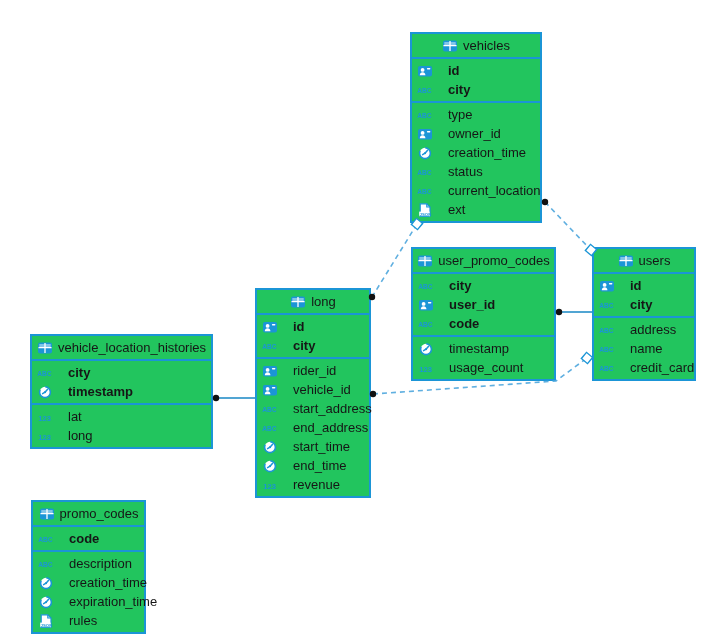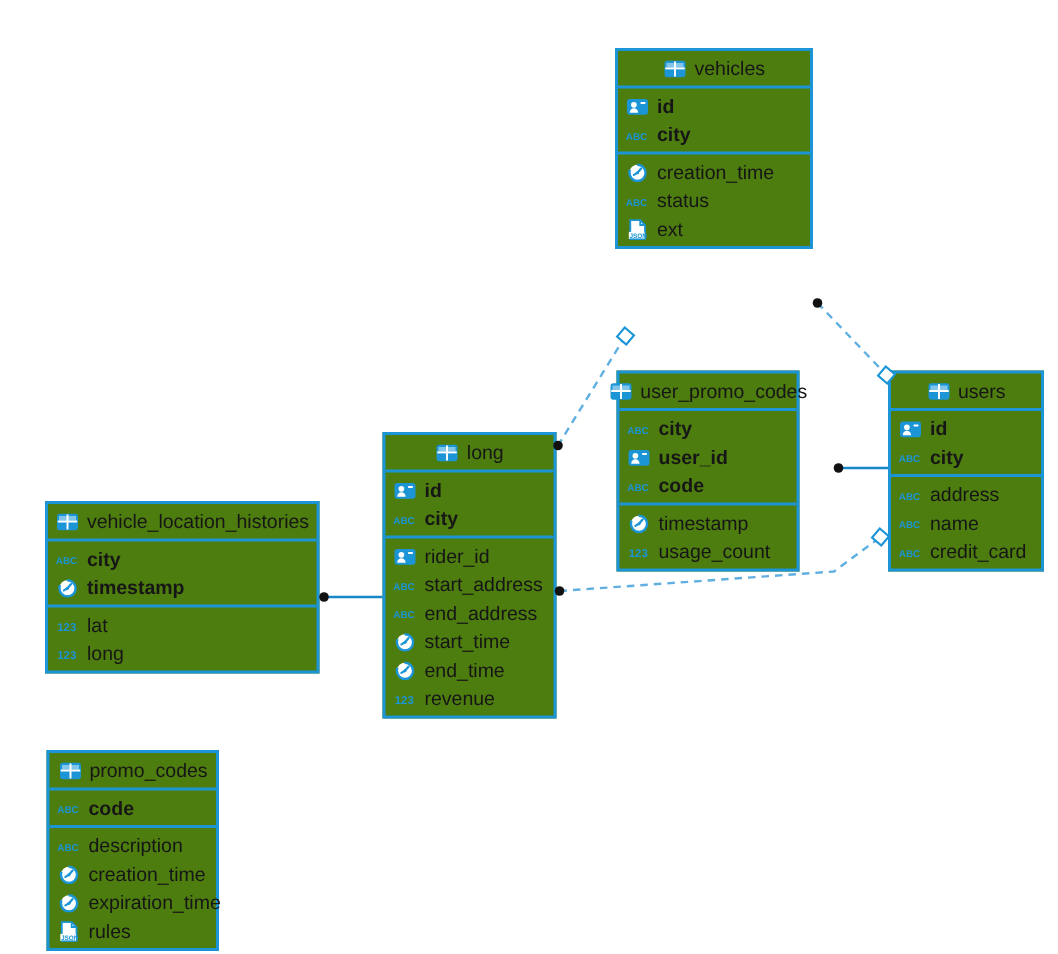--- a/index.html
+++ b/index.html
@@ -6,38 +6,38 @@
   #canvas{
     position:relative;
     width:705px;height:636px;
     background:#ffffff;
     font-family:"Liberation Sans","DejaVu Sans",sans-serif;
     overflow:hidden;
   }
   #relations{position:absolute;left:0;top:0;pointer-events:none;z-index:2;}
   .table-card{
     position:absolute;
-    background:#4d7c0f;
+    background:#22c55e;
     border:2px solid var(--accent);
     box-sizing:border-box;
     z-index:1;
     color:#161616;
   }
   .table-header{
     display:flex;align-items:center;justify-content:center;gap:5px;
     height:23px;
     border-bottom:2px solid var(--accent);
     font-size:13px;
     white-space:nowrap;
     padding:0 6px;
   }
   .section{padding:2px 0;}
   .section.pk{border-bottom:2px solid var(--accent);}
   .row{
-    display:flex;align-items:center;gap:5px;
+    display:flex;align-items:center;gap:15px;
     height:19px;
     padding:0 4px 0 5px;
     font-size:13px;
     white-space:nowrap;
   }
   .row.pk-col{font-weight:bold;}
   .icon{width:16px;height:16px;flex:0 0 16px;display:inline-flex;align-items:center;justify-content:center;}
   .icon svg{display:block;}
 </style>
 </head>
@@ -100,52 +100,79 @@
               <text x="0.2" y="11.2" font-size="6.6" font-weight="bold" fill="#1b95d6" font-family="Liberation Sans, sans-serif">ABC</text>
             </svg>
           </span>
           <span>city</span>
         </div>
       </div>
       <div class="section">
         <div class="row">
           <span class="icon">
             <svg width="16" height="16" viewBox="0 0 16 16">
+              <text x="0.2" y="11.2" font-size="6.6" font-weight="bold" fill="#1b95d6" font-family="Liberation Sans, sans-serif">ABC</text>
+            </svg>
+          </span>
+          <span>type</span>
+        </div>
+        <div class="row">
+          <span class="icon">
+            <svg width="16" height="16" viewBox="0 0 16 16">
+              <rect x="1" y="3" width="14" height="10.5" rx="2" fill="#1b95d6"></rect>
+              <circle cx="5.6" cy="6.9" r="1.9" fill="#fff"></circle>
+              <path d="M2.8 12.2 c0-2 1.3-3 2.8-3 s2.8 1 2.8 3 z" fill="#fff"></path>
+              <rect x="9.9" y="5" width="3.5" height="1.4" rx="0.7" fill="#fff"></rect>
+            </svg>
+          </span>
+          <span>owner_id</span>
+        </div>
+        <div class="row">
+          <span class="icon">
+            <svg width="16" height="16" viewBox="0 0 16 16">
               <circle cx="8" cy="8.2" r="5.4" fill="#fff" stroke="#1b95d6" stroke-width="1.6" stroke-dasharray="28 6" stroke-dashoffset="9"></circle>
               <path d="M8 8.2 L10.4 5.4" stroke="#1b95d6" stroke-width="1.5" stroke-linecap="round"></path>
               <path d="M8 8.2 L5.6 9.6" stroke="#1b95d6" stroke-width="1.5" stroke-linecap="round"></path>
               <circle cx="8" cy="8.2" r="1" fill="#1b95d6"></circle>
             </svg>
           </span>
           <span>creation_time</span>
         </div>
         <div class="row">
           <span class="icon">
             <svg width="16" height="16" viewBox="0 0 16 16">
               <text x="0.2" y="11.2" font-size="6.6" font-weight="bold" fill="#1b95d6" font-family="Liberation Sans, sans-serif">ABC</text>
             </svg>
           </span>
           <span>status</span>
+        </div>
+        <div class="row">
+          <span class="icon">
+            <svg width="16" height="16" viewBox="0 0 16 16">
+              <text x="0.2" y="11.2" font-size="6.6" font-weight="bold" fill="#1b95d6" font-family="Liberation Sans, sans-serif">ABC</text>
+            </svg>
+          </span>
+          <span>current_location</span>
         </div>
         <div class="row">
           <span class="icon">
             <svg width="16" height="16" viewBox="0 0 16 16">
               <path d="M3.2 1.8 h6.6 l3.2 3.2 v9.2 h-9.8 z" fill="#fff" stroke="#1b95d6" stroke-width="1.2"></path>
               <path d="M9.8 1.8 v3.2 h3.2" fill="none" stroke="#1b95d6" stroke-width="1.2"></path>
               <rect x="2.2" y="9.6" width="10.4" height="4.6" fill="#fff"></rect>
               <text x="2.6" y="13.6" font-size="4.3" font-weight="bold" fill="#1b95d6" font-family="Liberation Sans, sans-serif">JSON</text>
               <line x1="2.8" y1="14.4" x2="12" y2="14.4" stroke="#1b95d6" stroke-width="0.8"></line>
             </svg>
           </span>
           <span>ext</span>
         </div>
       </div>
     </div>
 
-  <div class="table-card" style="left:411px;top:247px;width:122px;">
+  <div class="table-card" style="left:411px;top:247px;width:145px;">
       <div class="table-header">
         <span class="icon">
           <svg width="16" height="16" viewBox="0 0 16 16">
             <rect x="1" y="2.5" width="14" height="11" rx="2" fill="#1b95d6"></rect>
             <rect x="2.3" y="4" width="11.4" height="3" fill="#ffffff" opacity="0.45"></rect>
             <line x1="1.5" y1="7.6" x2="14.5" y2="7.6" stroke="#fff" stroke-width="1.3"></line>
             <line x1="8" y1="3" x2="8" y2="13" stroke="#fff" stroke-width="1.3"></line>
           </svg>
         </span>
         <span>user_promo_codes</span>
@@ -304,20 +331,31 @@
               <circle cx="5.6" cy="6.9" r="1.9" fill="#fff"></circle>
               <path d="M2.8 12.2 c0-2 1.3-3 2.8-3 s2.8 1 2.8 3 z" fill="#fff"></path>
               <rect x="9.9" y="5" width="3.5" height="1.4" rx="0.7" fill="#fff"></rect>
             </svg>
           </span>
           <span>rider_id</span>
         </div>
         <div class="row">
           <span class="icon">
             <svg width="16" height="16" viewBox="0 0 16 16">
+              <rect x="1" y="3" width="14" height="10.5" rx="2" fill="#1b95d6"></rect>
+              <circle cx="5.6" cy="6.9" r="1.9" fill="#fff"></circle>
+              <path d="M2.8 12.2 c0-2 1.3-3 2.8-3 s2.8 1 2.8 3 z" fill="#fff"></path>
+              <rect x="9.9" y="5" width="3.5" height="1.4" rx="0.7" fill="#fff"></rect>
+            </svg>
+          </span>
+          <span>vehicle_id</span>
+        </div>
+        <div class="row">
+          <span class="icon">
+            <svg width="16" height="16" viewBox="0 0 16 16">
               <text x="0.2" y="11.2" font-size="6.6" font-weight="bold" fill="#1b95d6" font-family="Liberation Sans, sans-serif">ABC</text>
             </svg>
           </span>
           <span>start_address</span>
         </div>
         <div class="row">
           <span class="icon">
             <svg width="16" height="16" viewBox="0 0 16 16">
               <text x="0.2" y="11.2" font-size="6.6" font-weight="bold" fill="#1b95d6" font-family="Liberation Sans, sans-serif">ABC</text>
             </svg>

